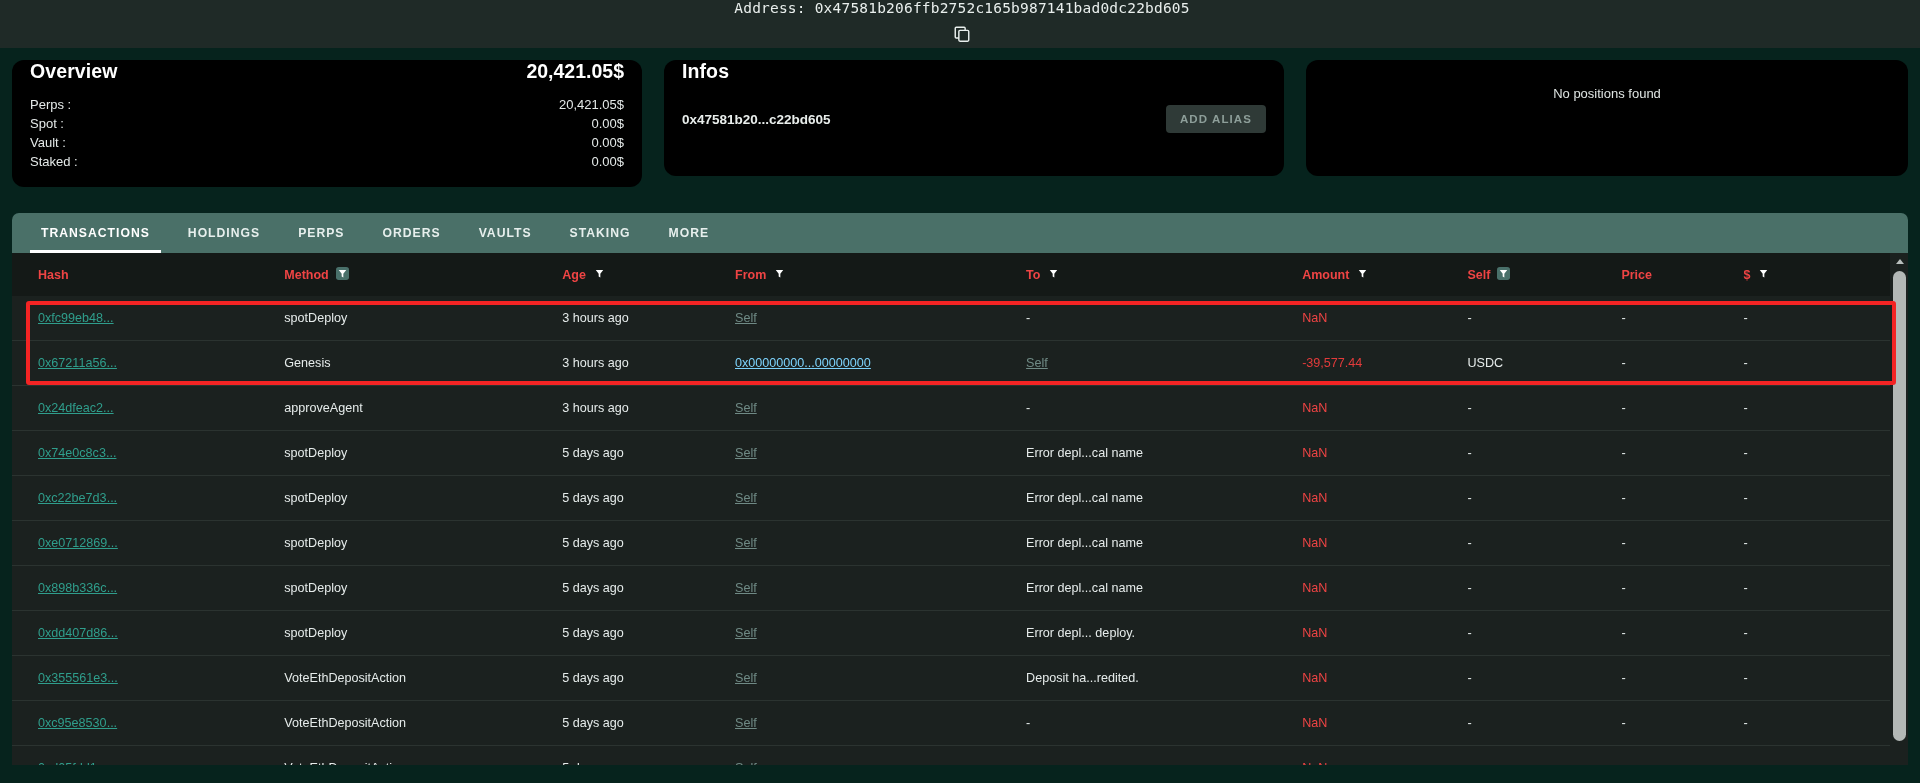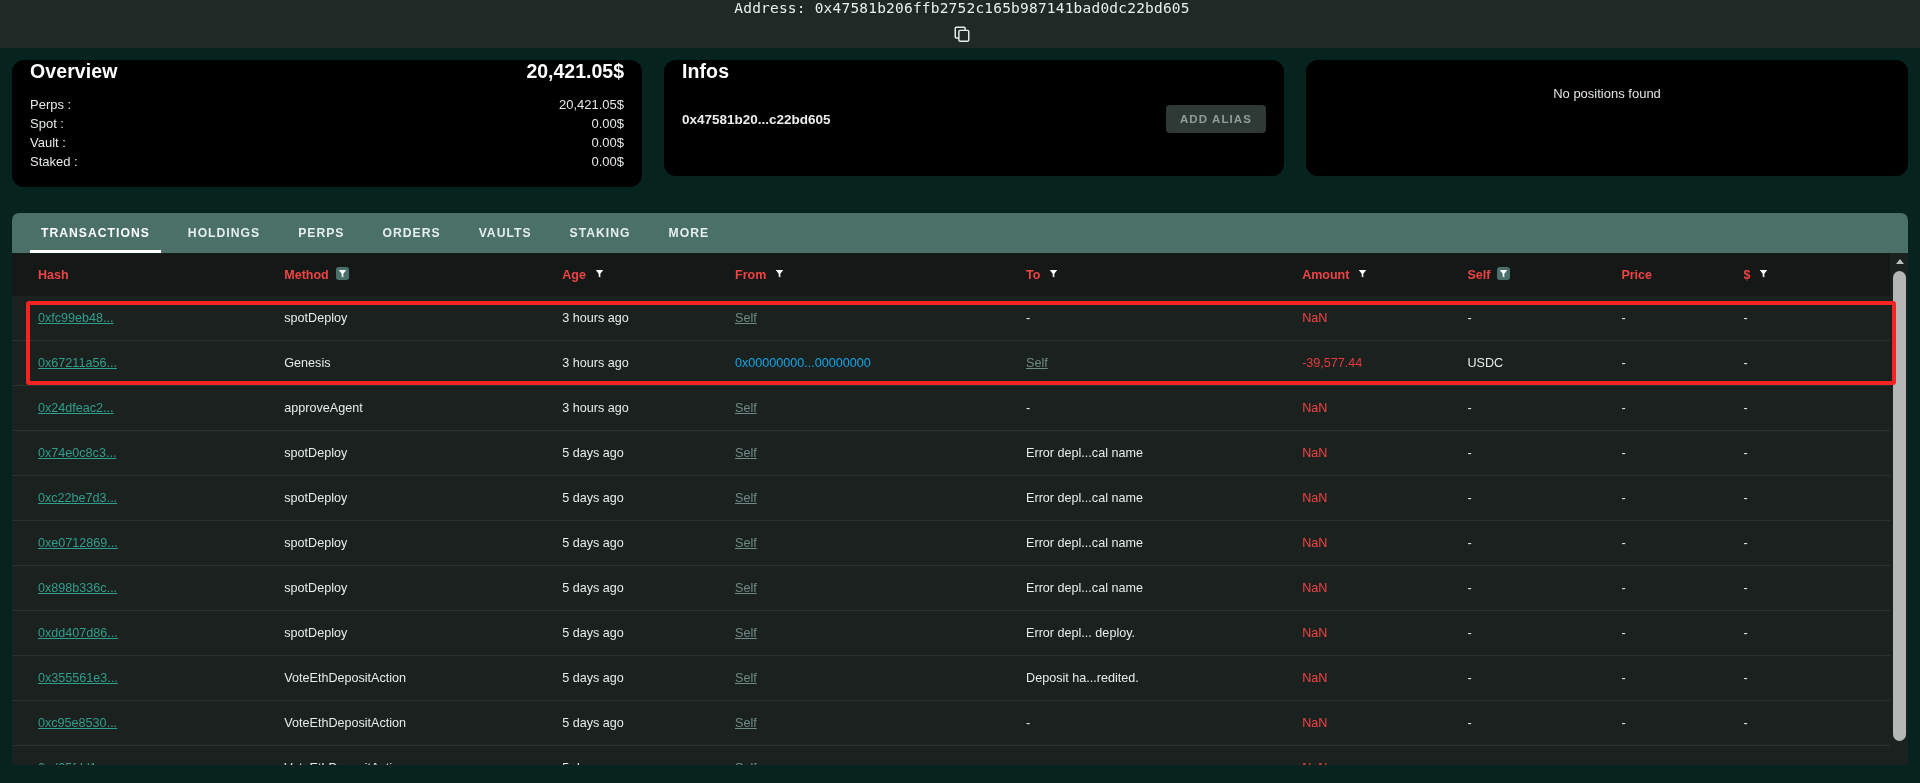--- a/index.html
+++ b/index.html
@@ -194,21 +194,22 @@
     text-decoration: underline;
     cursor: pointer;
     font-size: 12.6px;
   }
   .link-self {
     color: #6f8a85;
     text-decoration: underline;
     cursor: pointer;
   }
   .link-addr {
-    color: #0ea5e9;
+    color: #7dd3fc;
+    text-decoration: underline;
     cursor: pointer;
   }
   .amt-nan { color: #ef4444; }
   .amt-neg { color: #e33b3b; }
 
   
   .highlight-box {
     position: absolute;
     left: 14px;
     top: 48px;

